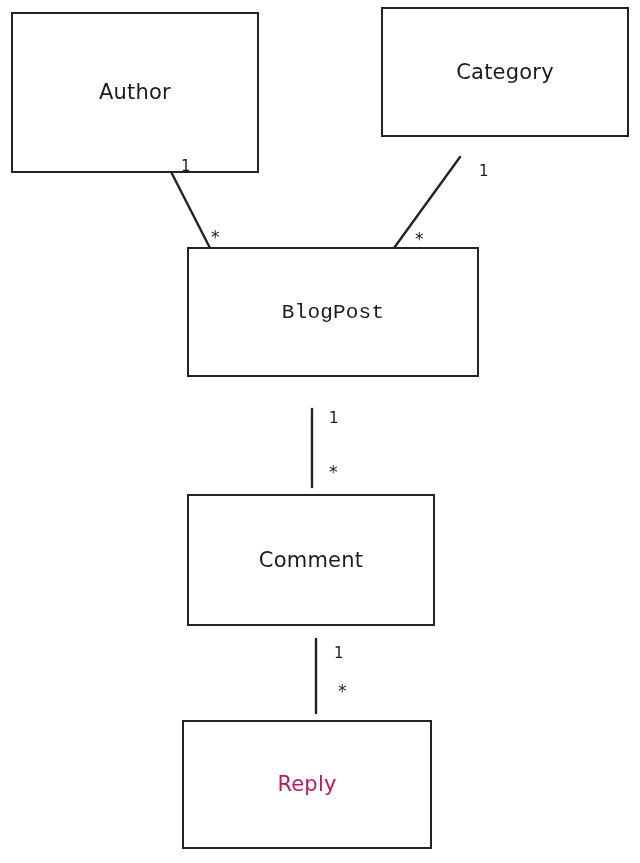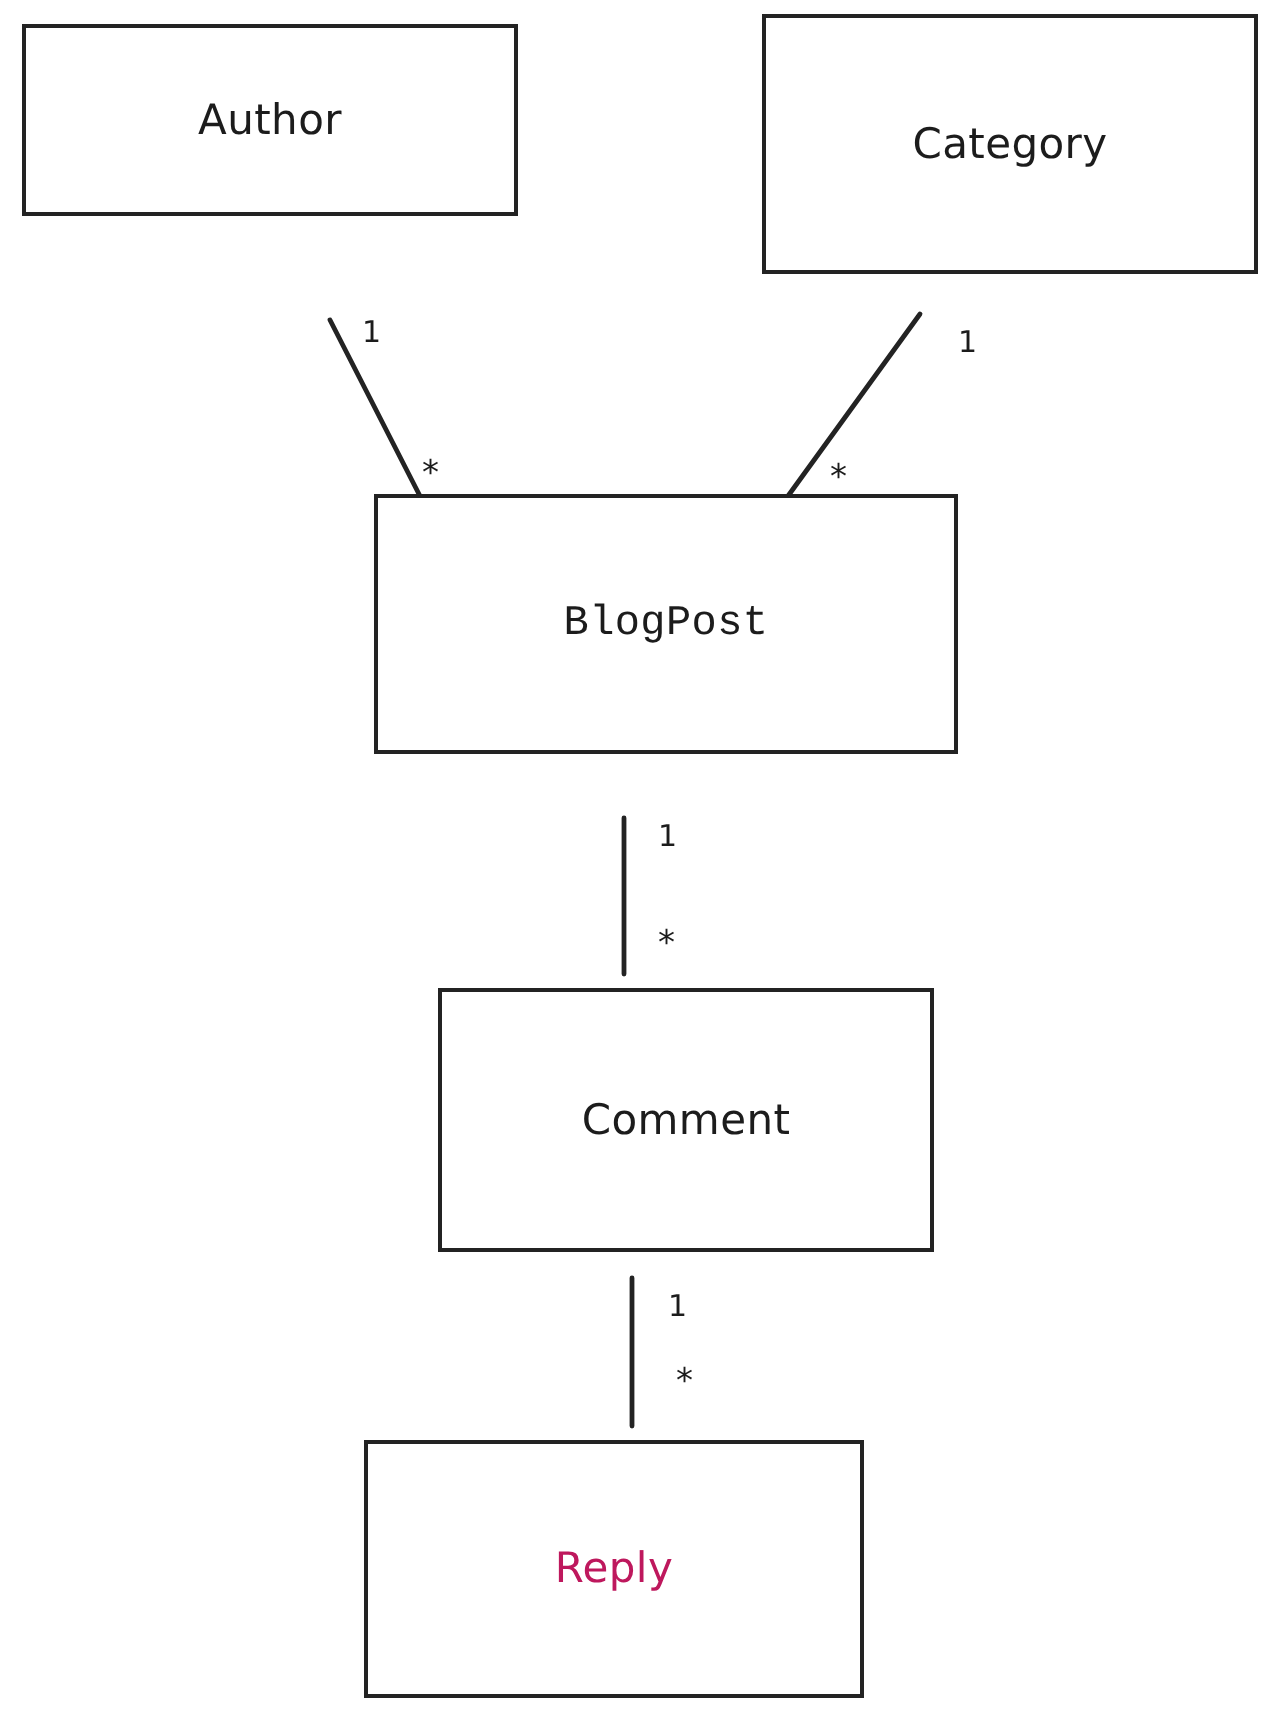--- a/index.html
+++ b/index.html
@@ -59,30 +59,30 @@
 <div id="diagram-canvas">
 
   <svg id="edge-layer" viewBox="0 0 640 863" width="640" height="863" xmlns="http://www.w3.org/2000/svg">
       <line x1="165" y1="160" x2="211" y2="250" stroke="#232323" stroke-width="2.4" stroke-linecap="round"></line>
       <line x1="460" y1="157" x2="394" y2="248" stroke="#232323" stroke-width="2.4" stroke-linecap="round"></line>
       <line x1="312" y1="409" x2="312" y2="487" stroke="#232323" stroke-width="2.4" stroke-linecap="round"></line>
       <line x1="316" y1="639" x2="316" y2="713" stroke="#232323" stroke-width="2.4" stroke-linecap="round"></line>
     </svg>
 
   <div id="node-layer">
-      <div class="entity-node" style="left: 11px; top: 12px; width: 248px; height: 96px; border-color: rgb(35, 35, 35);">
+      <div class="entity-node" style="left: 11px; top: 12px; width: 248px; height: 161px; border-color: rgb(35, 35, 35);">
         <span class="entity-label" style="color: rgb(28, 28, 28);">Author</span>
       </div>
       <div class="entity-node" style="left: 381px; top: 7px; width: 248px; height: 130px; border-color: rgb(35, 35, 35);">
         <span class="entity-label" style="color: rgb(28, 28, 28);">Category</span>
       </div>
       <div class="entity-node" style="left: 187px; top: 247px; width: 292px; height: 130px; border-color: rgb(35, 35, 35); font-family: Liberation Mono, monospace;">
         <span class="entity-label" style="color: rgb(28, 28, 28);">BlogPost</span>
       </div>
-      <div class="entity-node" style="left: 187px; top: 494px; width: 248px; height: 132px; border-color: rgb(35, 35, 35); margin-left: 32px;">
+      <div class="entity-node" style="left: 187px; top: 494px; width: 248px; height: 132px; border-color: rgb(35, 35, 35);">
         <span class="entity-label" style="color: rgb(28, 28, 28);">Comment</span>
       </div>
       <div class="entity-node" style="left: 182px; top: 720px; width: 250px; height: 129px; border-color: rgb(35, 35, 35);">
         <span class="entity-label" style="color: #be185d;">Reply</span>
       </div>
     </div>
   <div id="label-layer">
       <span class="mult-label" style="left: 181px; top: 159px; color: rgb(28, 28, 28);">1</span>
       <span class="mult-label star" style="left: 211px; top: 229px; color: rgb(28, 28, 28);">*</span>
       <span class="mult-label" style="left: 479px; top: 164px; color: rgb(28, 28, 28);">1</span>

